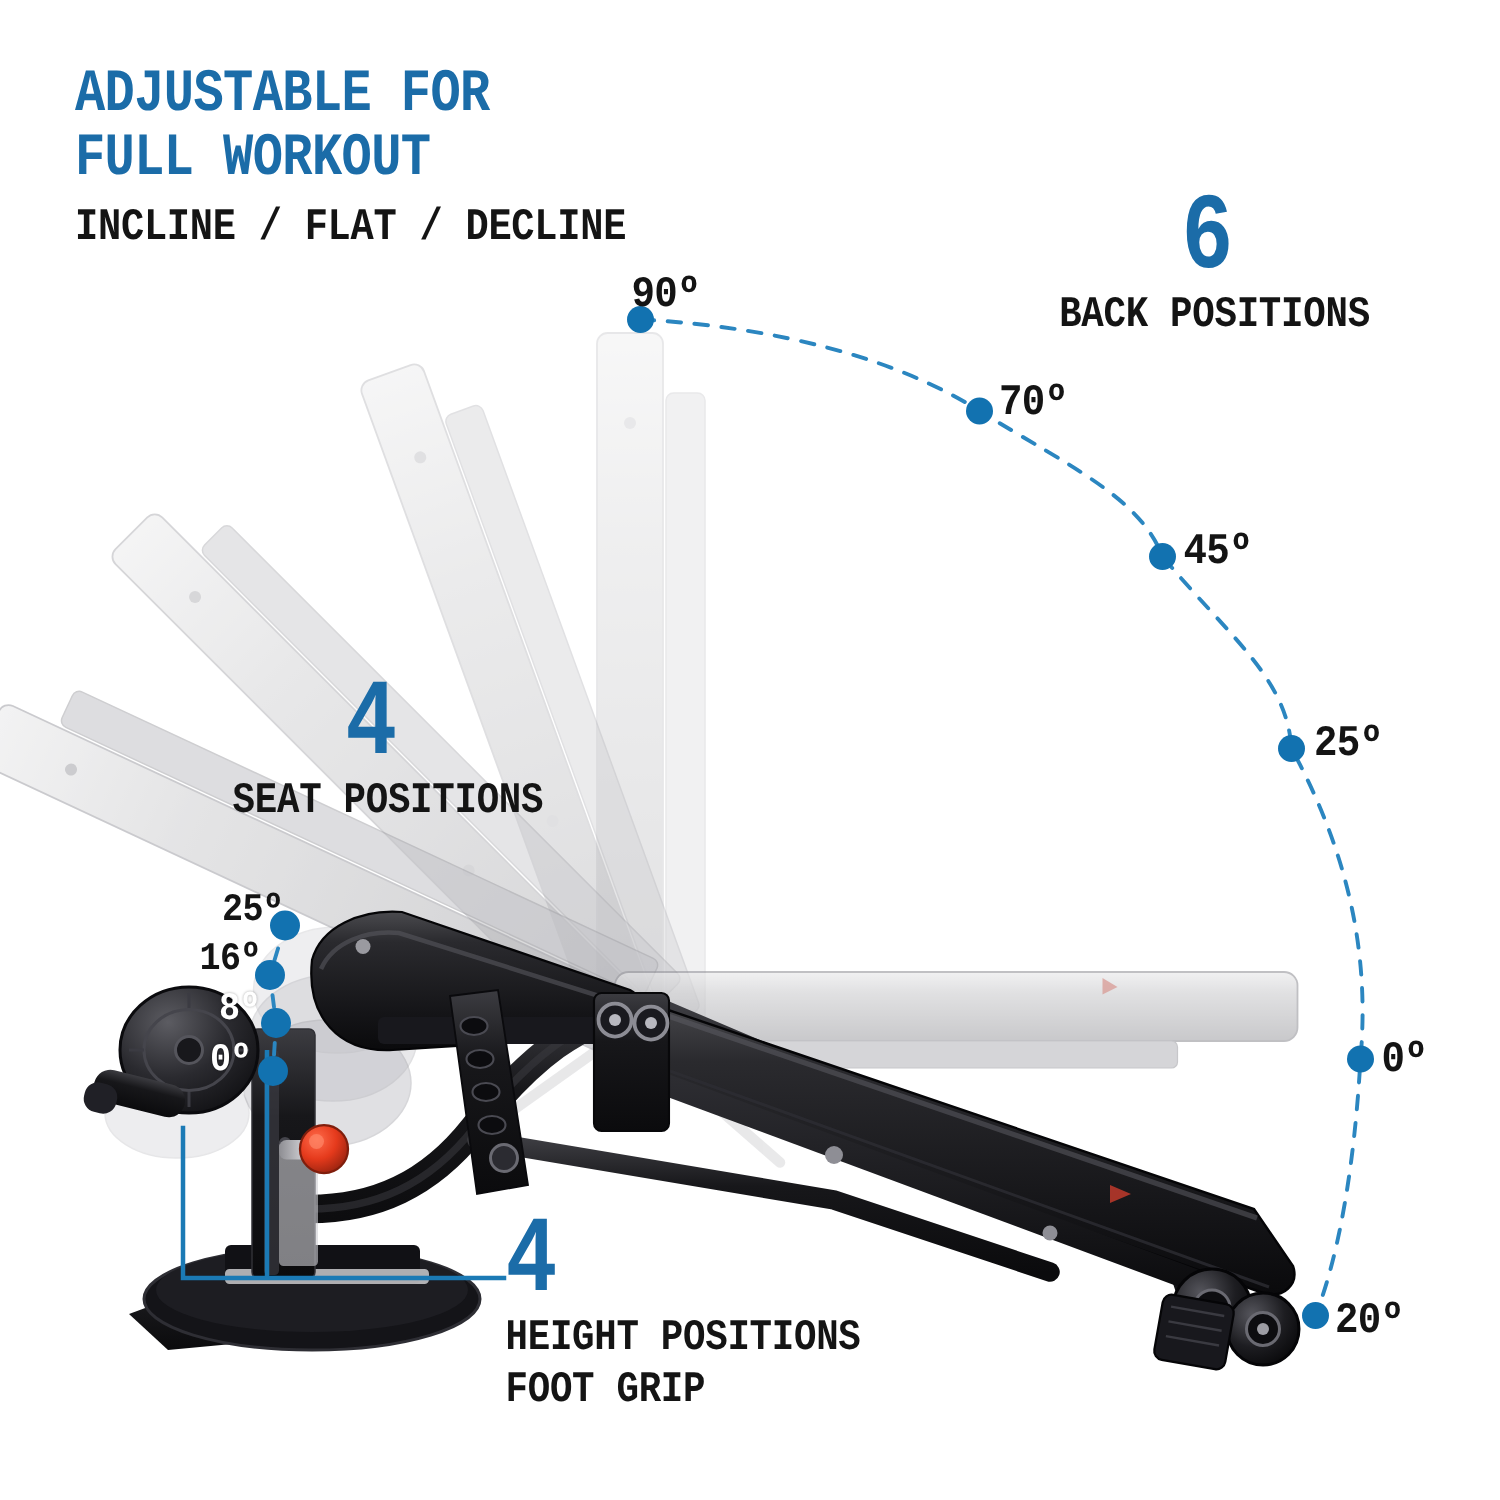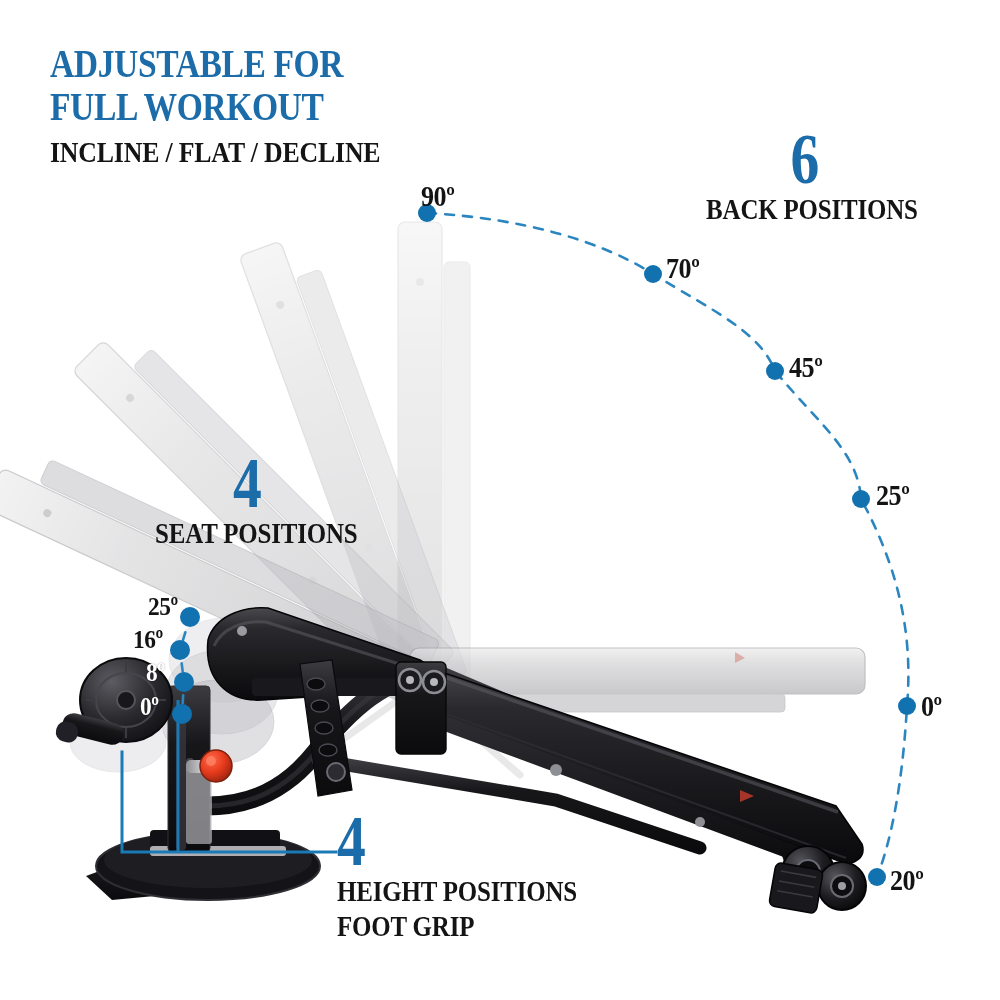--- a/index.html
+++ b/index.html
@@ -7,21 +7,21 @@
     margin: 0;
     padding: 0;
     background: #ffffff;
   }
   #stage {
     position: relative;
     width: 1000px;
     height: 976px;
     background: #ffffff;
     overflow: hidden;
-    font-family: Liberation Serif, serif;
+    font-family: Liberation Mono, monospace;
     -webkit-font-smoothing: antialiased;
   }
 
   
   .headline {
     position: absolute;
     left: 50px;
     top: 42px;
     width: 520px;
   }

